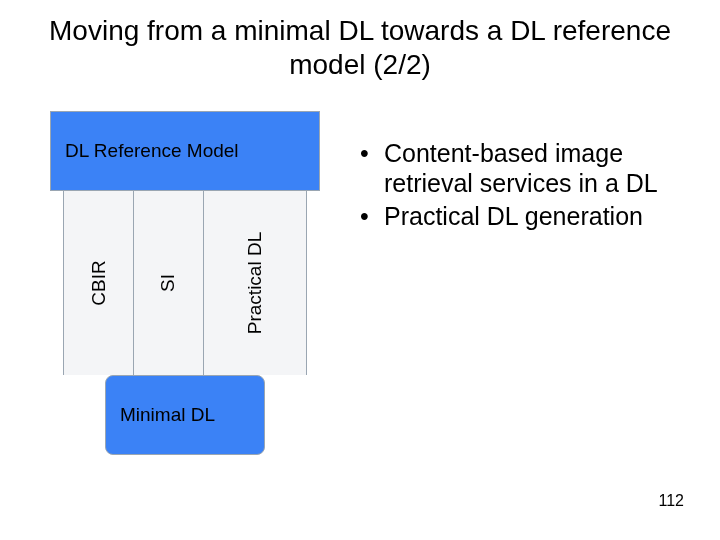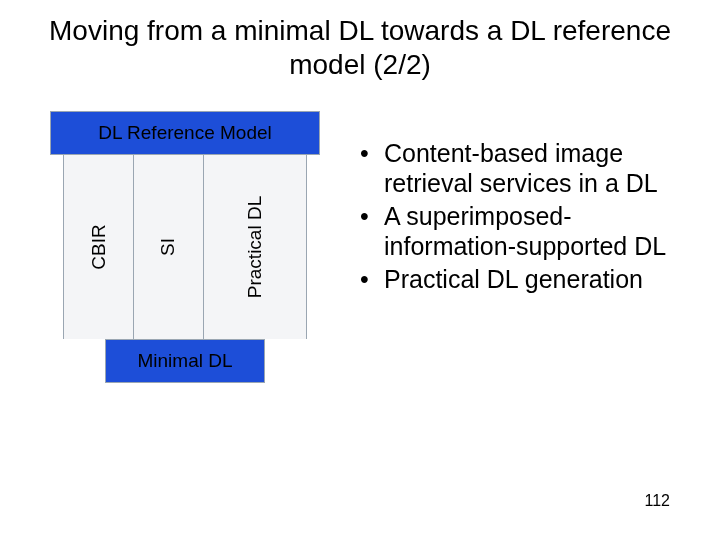--- a/index.html
+++ b/index.html
@@ -26,26 +26,26 @@
     gap: 20px;
   }
   .diagram {
     width: 310px;
     flex-shrink: 0;
     display: flex;
     flex-direction: column;
     align-items: center;
   }
   .box-top, .box-bottom {
-    background: #1d4ed8;
+    background: #3b82f6;
     border: 1px solid #9aa6b2;
     font-size: 19px;
     color: #000;
-    padding: 10px 14px;
-    text-align: center;
+    padding: 28px 14px;
+    text-align: left;
   }
   .box-top {
     width: 270px;
   }
   .pillars {
     display: flex;
     flex-direction: row;
     width: 244px;
     height: 184px;
   }
@@ -61,20 +61,21 @@
   }
   .pillar + .pillar { border-left: none; }
   .pillar-label {
     transform: rotate(-90deg);
     font-size: 19px;
     color: #000;
     white-space: nowrap;
   }
   .box-bottom {
     width: 160px;
+    border-radius: 8px;
   }
   .bullets {
     flex: 1;
     padding-top: 0px;
   }
   .bullets ul {
     list-style: none;
     font-size: 25px;
     color: #000;
     line-height: 1.18;
@@ -88,21 +89,21 @@
   .bullets li::before {
     content: "•";
     position: absolute;
     left: 0;
     top: 0;
     font-size: 25px;
   }
   .pagenum {
     position: absolute;
     bottom: 30px;
-    right: 50px;
+    right: 36px;
     font-size: 16px;
     color: #000;
   }
 </style>
 </head>
 <body>
 
 <div class="title">Moving from a minimal DL towards a DL reference model (2/2)</div>
 
 <div class="content">
@@ -119,20 +120,19 @@
       <div class="pillar">
         <span class="pillar-label">Practical DL</span>
       </div>
     </div>
     <div class="box-bottom">Minimal DL</div>
   </div>
 
   <div class="bullets">
     <ul>
       <li>Content-based image retrieval services in a DL</li>
-      <li>A superimposed-information-supported DL</li>
       <li>Practical DL generation</li>
     </ul>
   </div>
 
 </div>
 
 <div class="pagenum">112</div>
 
 </body></html>

